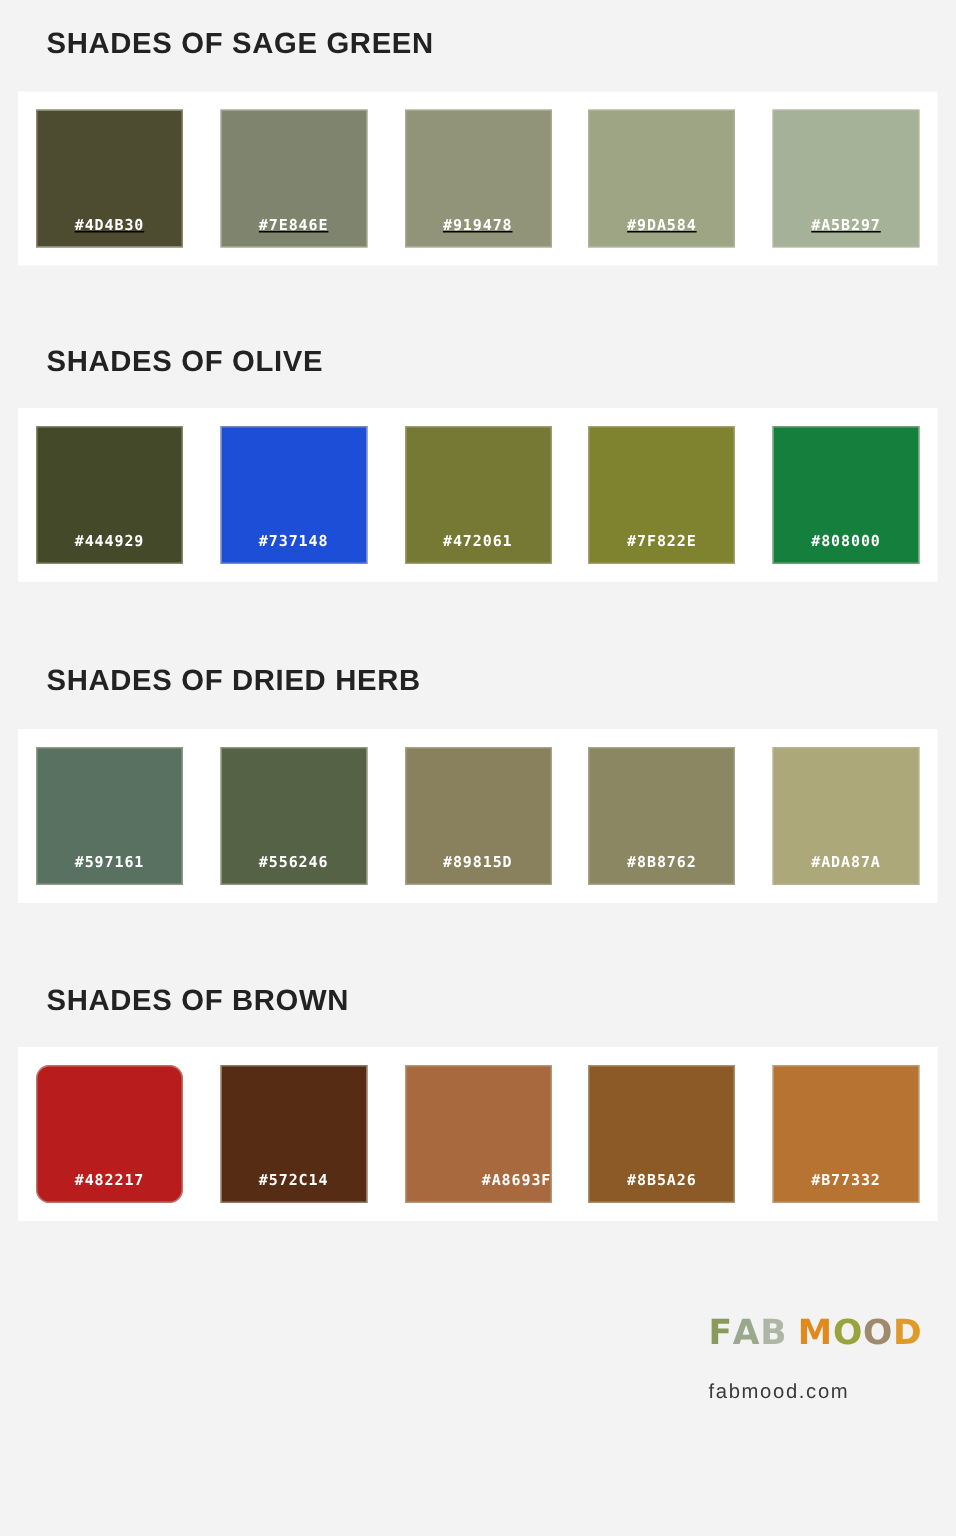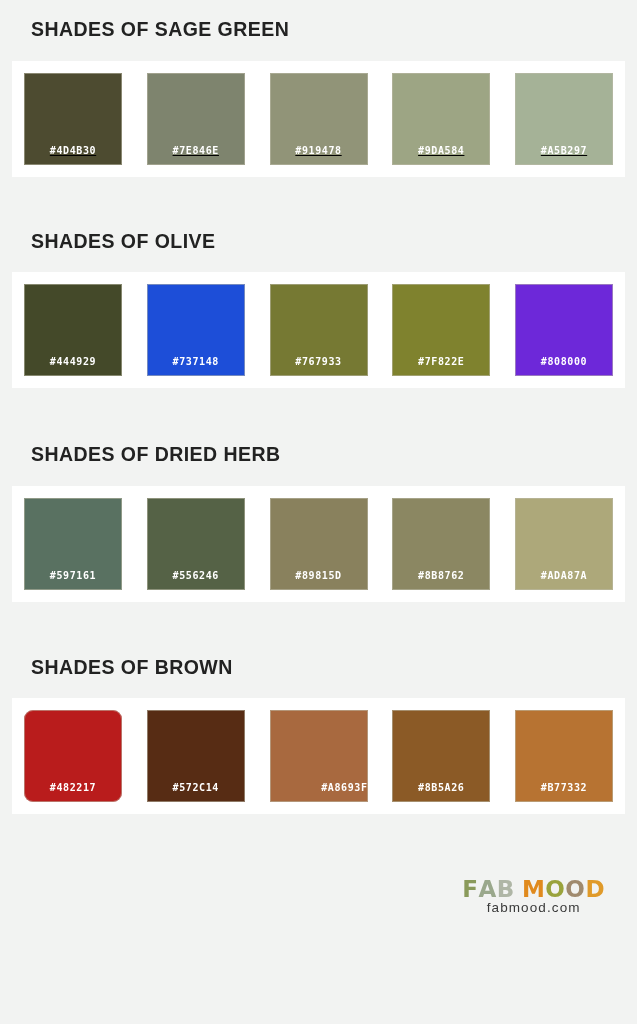--- a/index.html
+++ b/index.html
@@ -81,42 +81,42 @@
 
   #section-herb   { padding-top: 57px; }
   #section-herb   .section-title { margin-bottom: 21px; }
 
   #section-brown  { padding-top: 56px; }
   #section-brown  .section-title { margin-bottom: 21px; }
 
   
   .footer {
     position: absolute;
-    right: 32px;
+    right: 22px;
     top: 878px;
-    text-align: center;
+    text-align: left;
   }
 
   .logo-wordmark {
     font-family: "DejaVu Sans", sans-serif;
     font-weight: bold;
     font-size: 23px;
     letter-spacing: 0.5px;
     line-height: 1;
     white-space: nowrap;
   }
 
   .logo-wordmark .lt {
     display: inline-block;
   }
 
   .logo-space { display: inline-block; width: 7px; }
 
   .logo-url {
-    margin-top: 0;
+    margin-top: 20px;
     font-family: "Liberation Sans", sans-serif;
     font-size: 13.5px;
     letter-spacing: 1.1px;
     color: #3a3a3a;
     line-height: 1;
   }
 </style>
 </head>
 <body style="background: rgb(242, 243, 242);">
 
@@ -146,26 +146,26 @@
   <div class="section" id="section-olive">
     <div class="section-title">SHADES OF OLIVE</div>
     <div class="swatch-card" style="background: rgb(255, 255, 255);">
       <div class="swatch" style="background-color: rgb(68, 73, 41);">
         <span class="swatch-label">#444929</span>
       </div>
       <div class="swatch" style="background-color: #1d4ed8;">
         <span class="swatch-label">#737148</span>
       </div>
       <div class="swatch" style="background-color: rgb(118, 121, 51);">
-        <span class="swatch-label">#767933</span>
+        <span class="swatch-label">#472061</span>
       </div>
       <div class="swatch" style="background-color: rgb(127, 130, 46);">
         <span class="swatch-label">#7F822E</span>
       </div>
-      <div class="swatch" style="background-color: #6d28d9;">
+      <div class="swatch" style="background-color: #15803d;">
         <span class="swatch-label">#808000</span>
       </div>
     </div>
   </div>
 
   <div class="section" id="section-herb">
     <div class="section-title">SHADES OF DRIED HERB</div>
     <div class="swatch-card" style="background: rgb(255, 255, 255);">
       <div class="swatch" style="background-color: rgb(89, 113, 97);">
         <span class="swatch-label">#597161</span>

